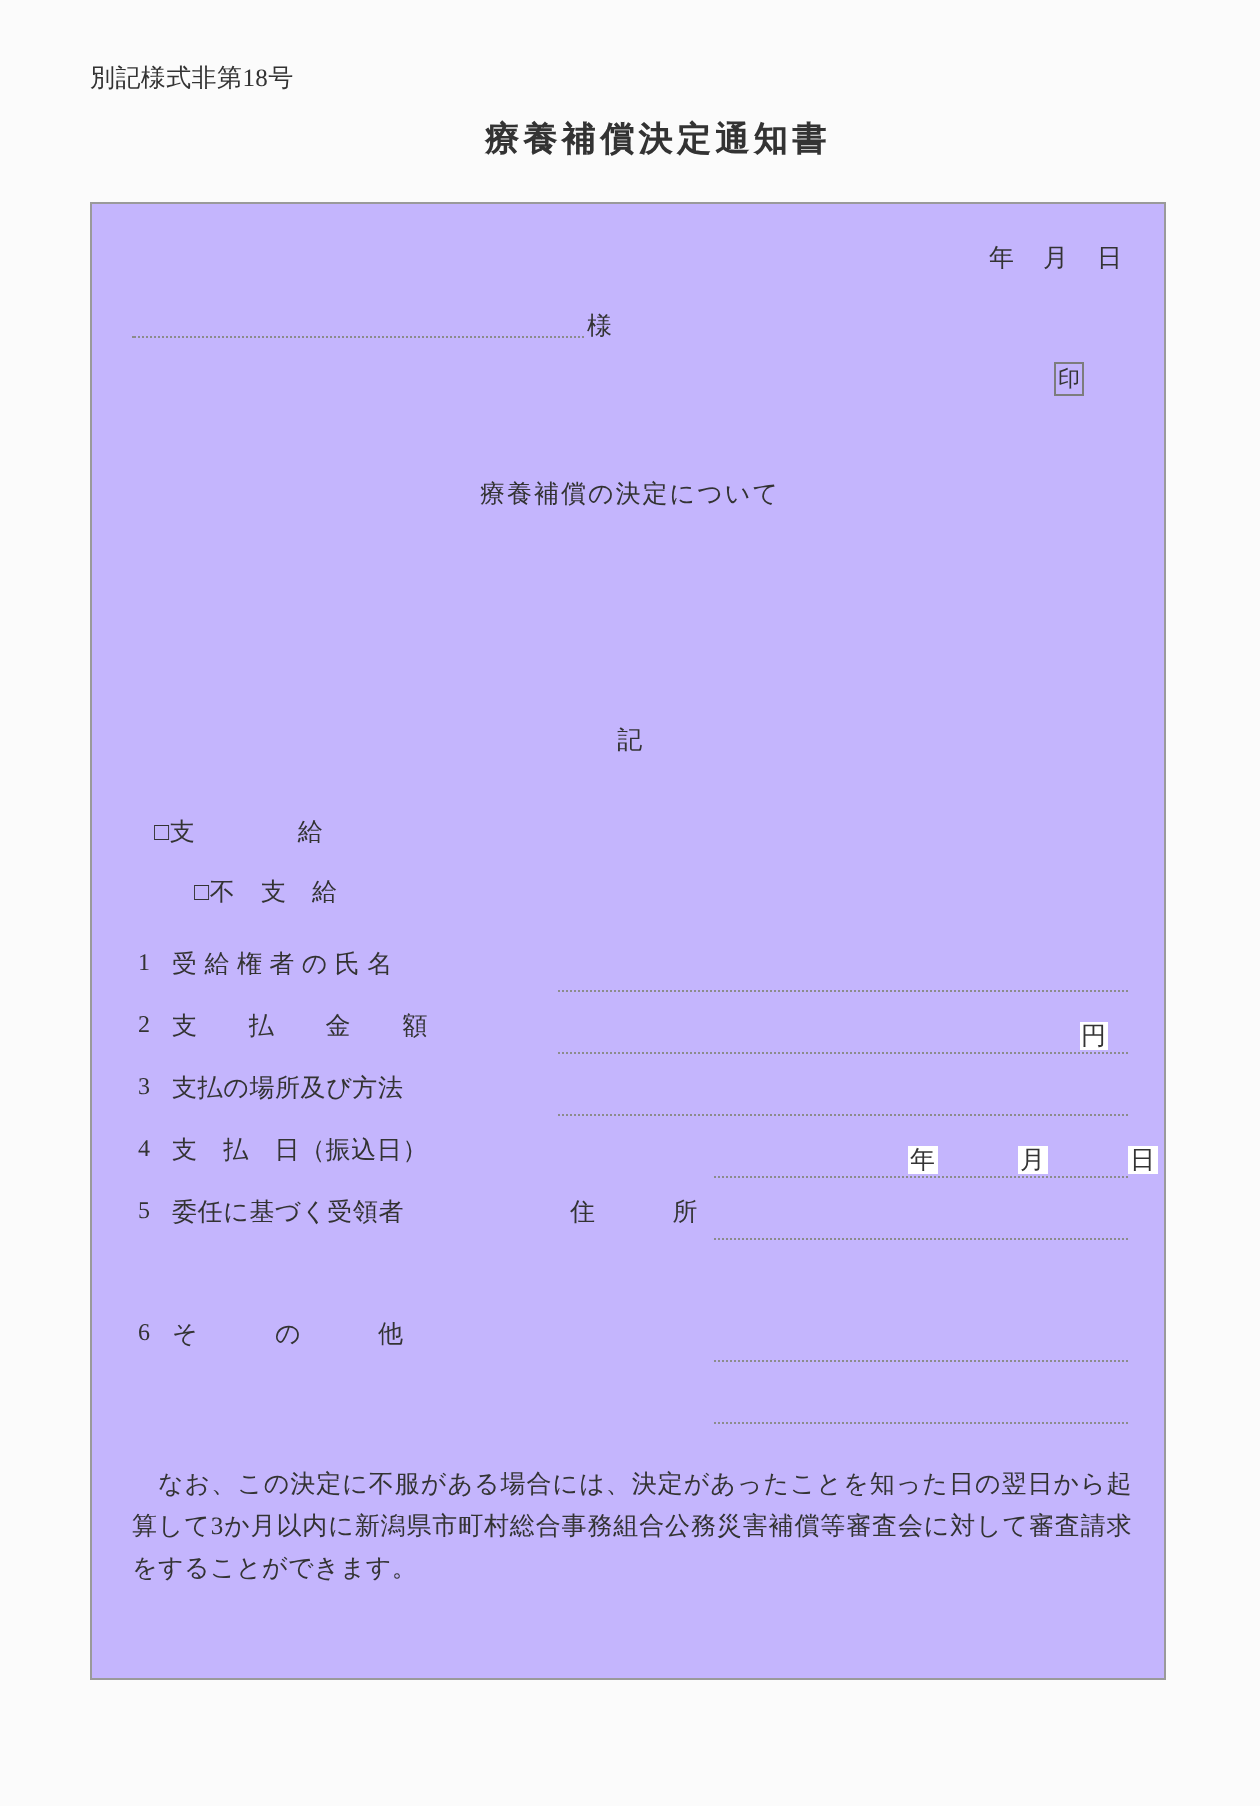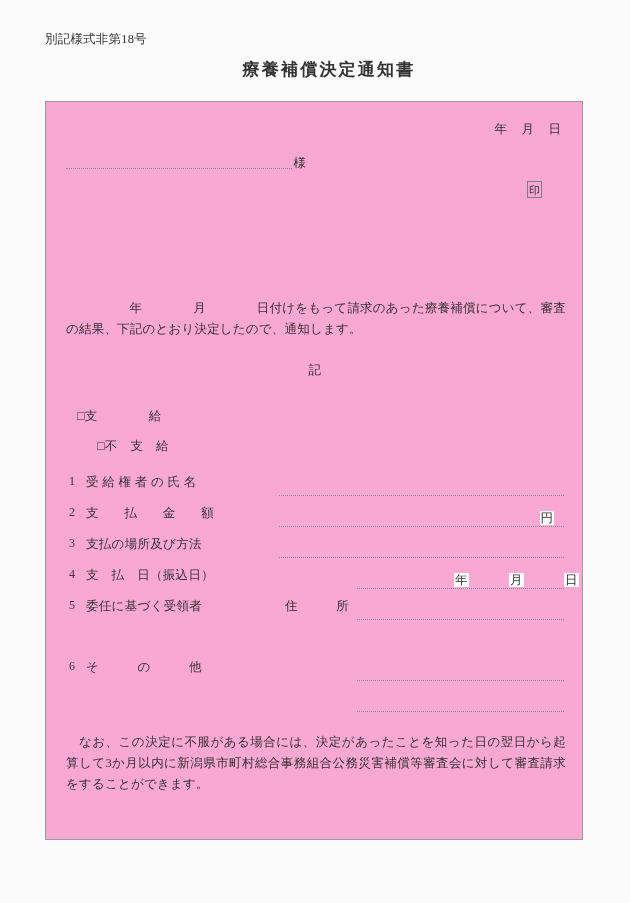--- a/index.html
+++ b/index.html
@@ -45,21 +45,21 @@
 
   
   .frame {
     position: absolute;
     left: 45px;
     top: 101px;
     width: 538px;
     height: 739px;
     border: 1px solid #9a9a9a;
     box-sizing: border-box;
-    background: #f9a8d4;
+    background: #c4b5fd;
   }
 
   .inner {
     position: absolute;
     left: 0; top: 0;
     width: 538px;
     height: 739px;
   }
 
   
@@ -229,22 +229,22 @@
 
       <div class="t date-line">年　月　日</div>
 
       <div class="addressee-row">
         <span class="addressee-dots"></span>
         <span class="addressee-sama">様</span>
       </div>
 
       <div class="seal-box">印</div>
 
-
-      <div class="body-para">　　　　　年　　　　月　　　　日付けをもって請求のあった療養補償について、審査の結果、下記のとおり決定したので、通知します。</div>
+      <div class="t subject">療養補償の決定について</div>
+
 
       <div class="t ki">記</div>
 
       <div class="check-row cb1">
         <span class="cbox">□</span><span>支　　　　給</span>
       </div>
       <div class="check-row cb2">
         <span class="cbox">□</span><span>不　支　給</span>
       </div>
 

